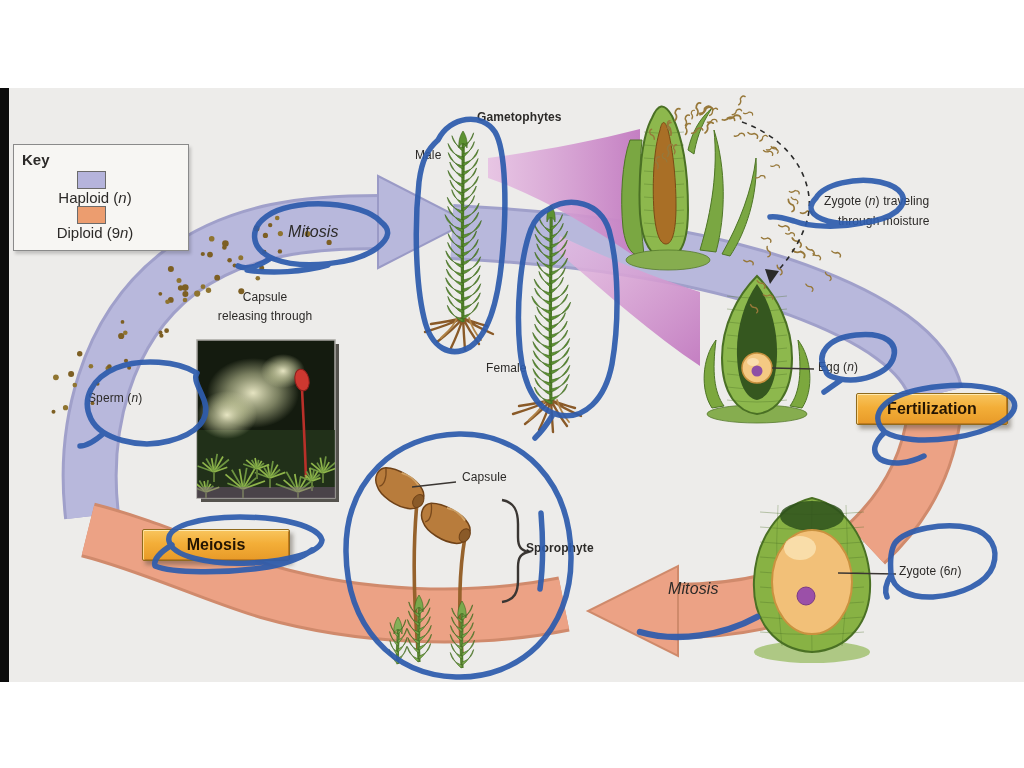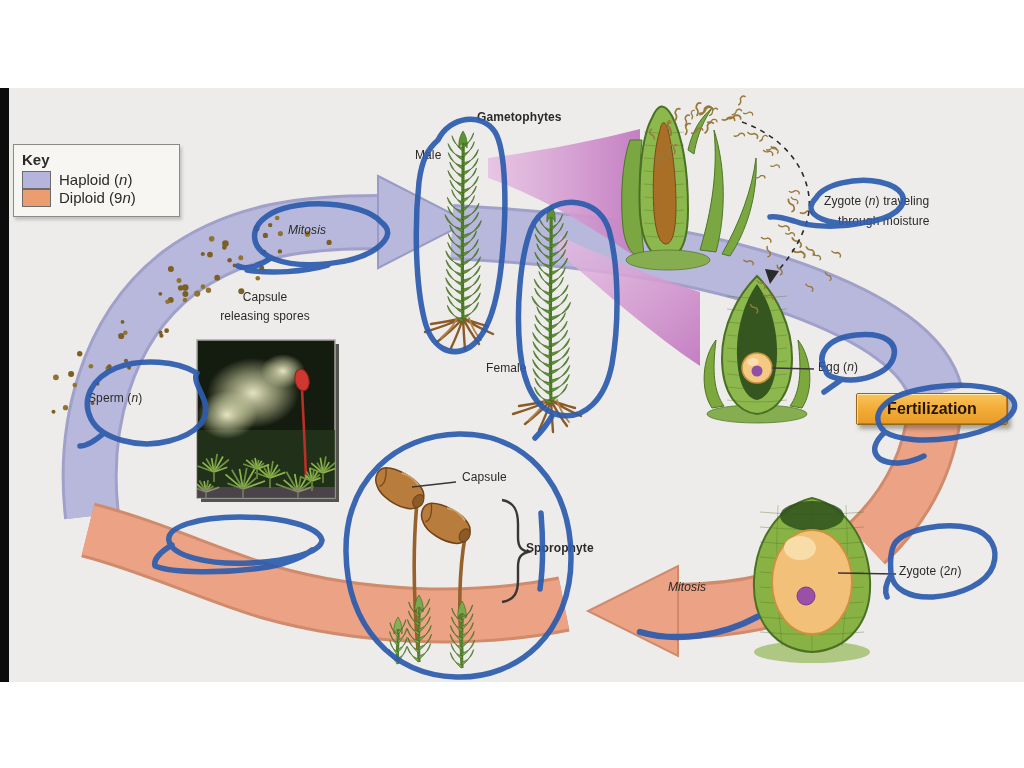--- a/index.html
+++ b/index.html
@@ -1,34 +1,34 @@
 <!DOCTYPE html>
 <html><head>
 <meta charset="utf-8">
 <style>
   html,body{margin:0;padding:0;background:#fff;}
   .stage{position:relative;width:1024px;height:768px;background:#ffffff;overflow:hidden;
          font-family:"Liberation Sans",sans-serif;}
   svg.layer{position:absolute;left:0;top:0;}
   .lbl{position:absolute;font-size:12px;color:#2c2a28;white-space:nowrap;letter-spacing:.1px;}
   .bold{font-weight:bold;}
-  .ital{font-style:italic;font-size:12px;text-align:center;}
+  .ital{font-style:italic;font-size:16px;text-align:center;}
   .v{font-style:italic;}
   .center{text-align:center;white-space:normal;line-height:19px;}
   .badge{position:absolute;height:30px;display:flex;align-items:center;justify-content:center;
          font-weight:bold;font-size:16px;color:#241503;
          background:linear-gradient(180deg,#f8c55e 0%,#f3ae38 45%,#e89a28 100%);
          border:1px solid #8f6a1d;border-radius:2px;
          box-shadow:inset 0 1px 0 #ffe9ae, inset 1px 0 0 #ffd98a, inset -1px -1px 0 #c07a1e,
                     3px 4px 4px rgba(80,70,60,.45);}
   .keybox{position:absolute;left:13px;top:144px;width:146px;background:#f7f6f3;
           border:1px solid #8a8a8a;box-shadow:2px 3px 3px rgba(0,0,0,.18);
-          padding:6px 11px 9px 8px;font-size:15px;color:#2c2a28;}
+          padding:6px 20px 9px 8px;font-size:15px;color:#2c2a28;}
   .keytitle{font-weight:bold;margin-bottom:3px;}
-  .keyrow{margin-top:0;display:flex;align-items:flex-start;}
+  .keyrow{margin-top:0;display:flex;align-items:center;flex-direction:column;}
   .swatch{display:inline-block;width:27px;height:16px;border:1px solid #6b6b6b;margin-right:8px;flex:0 0 auto;}
   .sw-h{background:#b5b4dc;}
   .sw-d{background:#ec9d6f;}
 </style>
 </head>
 <body>
 
 <div class="stage">
 
   <svg class="layer" id="art" width="1024" height="768" viewBox="0 0 1024 768">
@@ -374,39 +374,42 @@
       <span><span>Diploid (9</span><span class="v">n</span><span>)</span></span>
     </div>
   </div>
 
   <div class="lbl bold" style="left:477px;top:110px">Gametophytes</div>
   <div class="lbl" style="left:415px;top:148px">Male</div>
   <div class="lbl ital" style="left:288px;top:223px">Mitosis</div>
 
   <div class="lbl center" style="left:190px;top:288px;width:150px">
     <div>Capsule</div>
-    <div>releasing spores</div>
+    <div>releasing through</div>
   </div>
 
   <div class="lbl" style="left:88px;top:391px"><span>Sperm (</span><span class="v">n</span><span>)</span></div>
   <div class="lbl" style="left:486px;top:361px">Female</div>
 
   <div class="lbl" style="left:824px;top:194px"><span>Zygote (</span><span class="v">n</span><span>) traveling</span></div>
   <div class="lbl" style="left:838px;top:214px">through moisture</div>
 
   <div class="lbl" style="left:818px;top:360px"><span>Egg (</span><span class="v">n</span><span>)</span></div>
 
   <div class="badge" style="left:856px;top:393px;width:150px">
       <span>Fertilization</span>
     </div>
+  <div class="badge" style="left:142px;top:529px;width:146px">
+      <span>Meiosis</span>
+    </div>
 
   <div class="lbl" style="left:462px;top:470px">Capsule</div>
   <div class="lbl bold" style="left:526px;top:541px">Sporophyte</div>
   <div class="lbl ital" style="left:668px;top:580px">Mitosis</div>
-  <div class="lbl" style="left:899px;top:564px"><span>Zygote (2</span><span class="v">n</span><span>)</span></div>
+  <div class="lbl" style="left:899px;top:564px"><span>Zygote (6</span><span class="v">n</span><span>)</span></div>
 
   <svg class="layer" width="1024" height="768" viewBox="0 0 1024 768" style="pointer-events:none">
     <g stroke="#2e5cad" stroke-width="5.5" fill="none" stroke-linecap="round" stroke-linejoin="round" opacity=".93">
       <path d="M 380,221 C 362,202 300,198 272,213 C 247,227 250,249 274,259 C 303,270 356,264 377,248 C 391,237 390,229 381,222 M 271,258 C 258,267 245,270 238,266 M 247,270 C 272,274 303,272 328,265"></path>
       <path d="M 438,140 C 450,116 482,112 495,132 C 506,150 507,208 502,258 C 498,302 489,334 470,347 C 451,358 431,349 424,318 C 416,285 414,228 419,182 C 422,158 429,148 438,140"></path>
       <path d="M 549,209 C 570,196 600,202 609,230 C 618,262 620,318 612,364 C 605,400 584,420 559,415 C 537,410 524,388 520,350 C 516,310 520,258 531,229 C 536,217 542,212 549,209 M 552,416 C 546,426 540,433 535,438"></path>
       <path d="M 816,198 C 824,184 856,177 880,182 C 902,187 910,199 897,211 C 882,223 844,228 822,219 C 808,213 809,205 816,198 M 862,223 C 838,228 810,227 794,221 C 784,218 776,216 770,217"></path>
       <path d="M 826,371 C 815,355 827,338 856,335 C 885,332 899,343 893,359 C 887,374 860,383 840,379 C 830,377 826,374 826,371 M 841,380 C 834,385 828,389 824,392"></path>
       <path d="M 884,431 C 868,415 884,396 922,389 C 966,381 1008,387 1014,402 C 1019,416 992,432 952,438 C 923,442 898,440 885,432 M 885,432 C 874,442 871,452 880,459 C 892,466 910,463 924,456"></path>
       <path d="M 895,543 C 906,529 944,522 970,528 C 991,533 999,549 993,566 C 987,583 961,595 933,597 C 909,598 893,589 891,574 C 890,562 890,551 895,543 M 891,575 C 886,583 884,590 887,597"></path>

